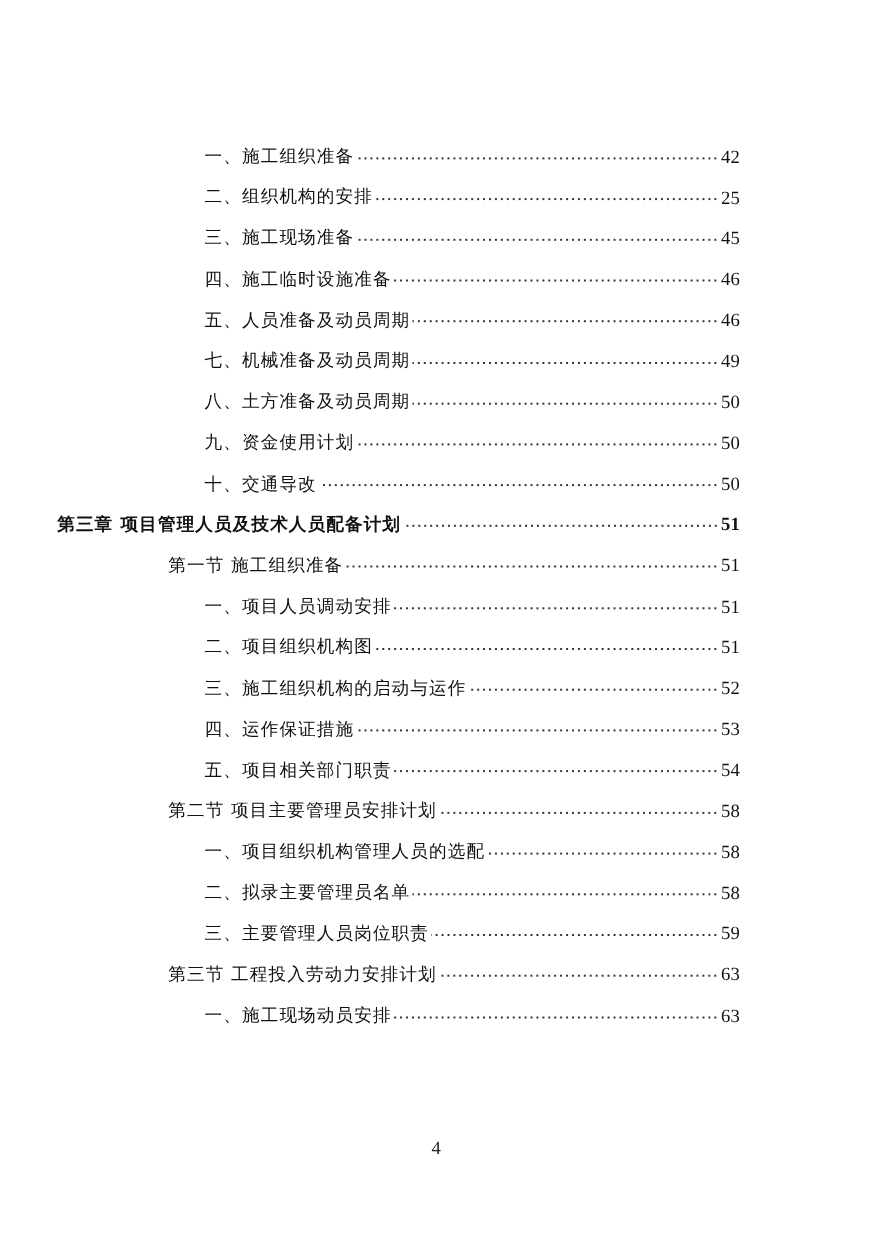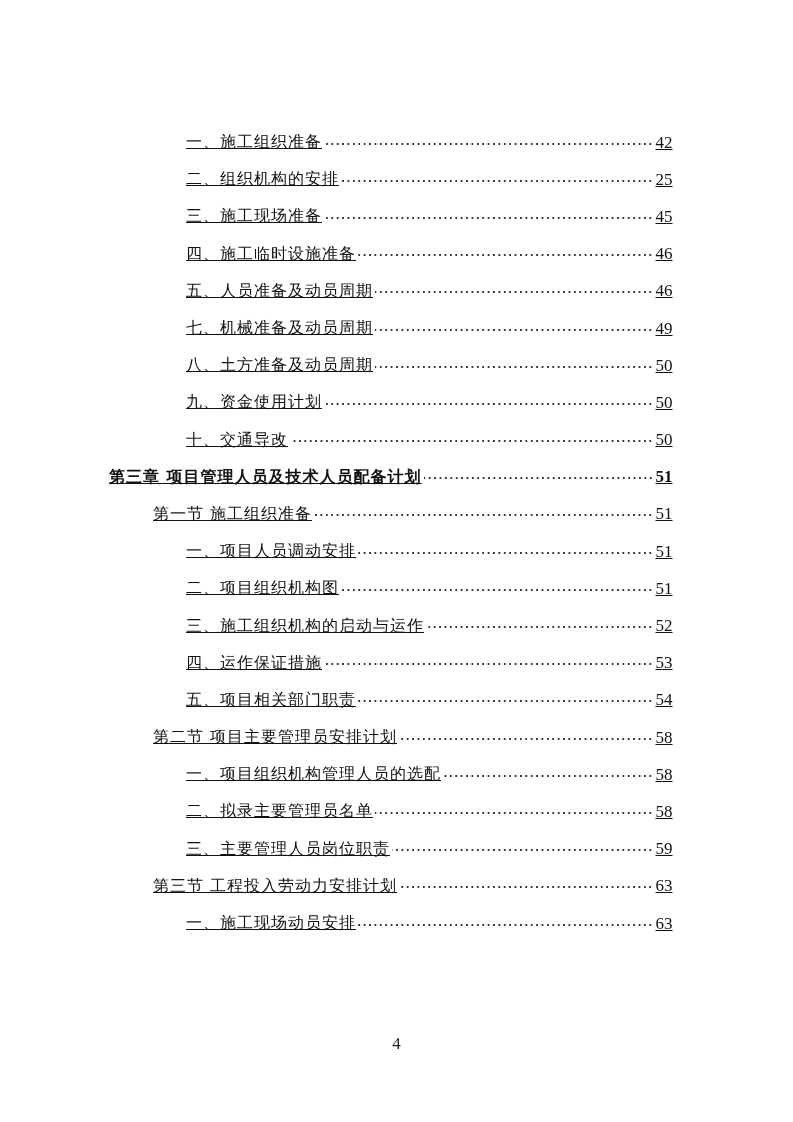--- a/index.html
+++ b/index.html
@@ -13,33 +13,32 @@
       position: relative;
       overflow: hidden;
       font-family: "DejaVu Serif", "Liberation Serif", serif;
       color: #111111;
     }
     .toc {
       position: absolute;
       left: 0;
       top: 124px;
       width: 793px;
-      text-decoration: underline;
     }
     .toc-entry {
       position: relative;
       height: 37.2px;
       display: flex;
       align-items: center;
       box-sizing: border-box;
       padding-right: 120px;
       font-size: 16px;
       white-space: nowrap;
     }
-    .toc-entry.level-chapter { padding-left: 109px; font-weight: bold; }
+    .toc-entry.level-chapter { padding-left: 52px; font-weight: bold; }
     .toc-entry.level-section { padding-left: 153px; }
     .toc-entry.level-item    { padding-left: 186px; }
     .toc-title {
       flex: 0 0 auto;
       letter-spacing: 1px;
     }
     .toc-leader {
       flex: 1 1 auto;
       overflow: hidden;
       margin: 0 2px;

